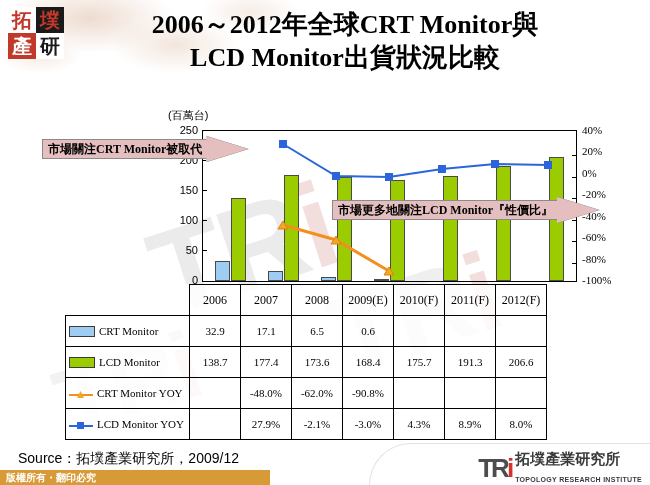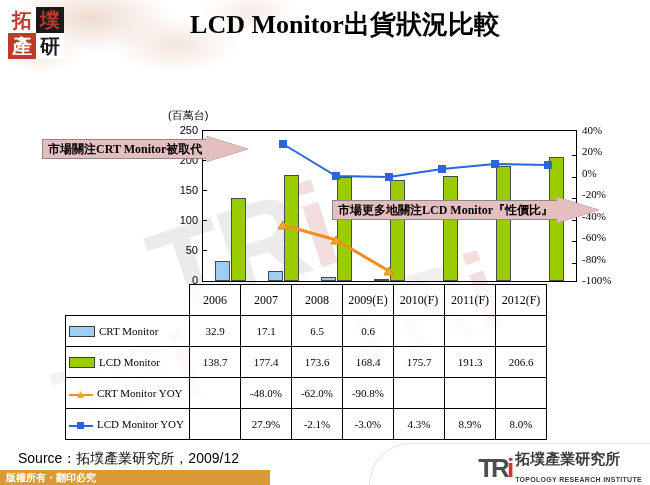--- a/index.html
+++ b/index.html
@@ -166,20 +166,21 @@
 <div class="wm-tri wm-c">TR<span class="wm-dot">i</span></div>
 
 <div class="logo">
   <span class="lg-1">拓</span>
   <span class="lg-2">墣</span>
   <span class="lg-3">產</span>
   <span class="lg-4">研</span>
 </div>
 
 <div class="title">
+  <div>2006～2012年全球CRT Monitor與</div>
   <div>LCD Monitor出貨狀況比較</div>
 </div>
 
 <div class="chart-unit">(百萬台)</div>
 
 <div class="yaxis-left">
   <div style="top:0px">250</div>
   <div style="top:30px">200</div>
   <div style="top:60px">150</div>
   <div style="top:90px">100</div>

